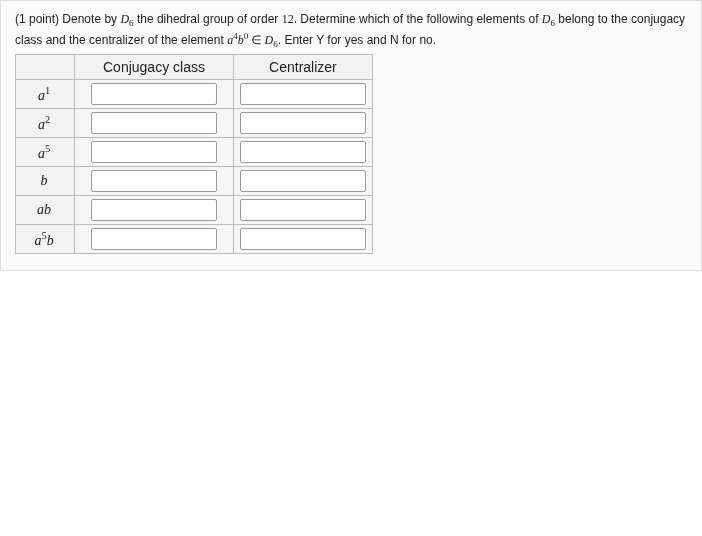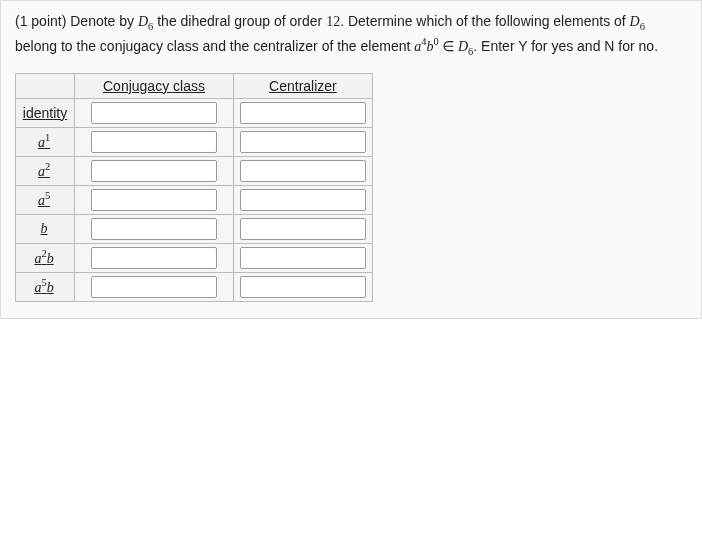--- a/index.html
+++ b/index.html
@@ -10,36 +10,35 @@
     color: #222;
   }
   .wrap {
     width: 702px;
     box-sizing: border-box;
     padding: 10px 14px 16px 14px;
     border: 1px solid #ddd;
     background: #fafafa;
   }
   .prompt {
-    font-size: 14px;
+    font-size: 12px;
     line-height: 1.45;
-    margin-bottom: 14px;
+    margin-bottom: 2px;
   }
   .math {
     font-family: "Times New Roman", Times, serif;
     font-style: italic;
   }
   .mathsub { font-size: 0.75em; vertical-align: sub; font-style: normal; }
   .mathsup { font-size: 0.75em; vertical-align: super; font-style: normal; }
   .rel { font-family: "Times New Roman", Times, serif; font-style: normal; }
 
   table.yn {
     border-collapse: collapse;
     background: #fdba74;
-    text-decoration: underline;
   }
   table.yn th, table.yn td {
     border: 1px solid #bbb;
     padding: 3px 6px;
     text-align: center;
     vertical-align: middle;
     font-size: 14px;
     background: #f6f6f6;
   }
   table.yn th {
@@ -89,46 +88,41 @@
   <table class="yn">
     <thead>
       <tr>
         <th class="corner"></th>
         <th class="colh">Conjugacy class</th>
         <th class="colh">Centralizer</th>
       </tr>
     </thead>
     <tbody id="rows-body">
         <tr>
-          <th class="rowh ident">identity</th>
-          <td class="inpcell"><input type="text" class="yn" style=""></td>
-          <td class="inpcell"><input type="text" class="yn" style=""></td>
-        </tr>
-        <tr>
           <th class="rowh">a<span class="mathsup">1</span></th>
           <td class="inpcell"><input type="text" class="yn" style=""></td>
           <td class="inpcell"><input type="text" class="yn" style=""></td>
         </tr>
         <tr>
           <th class="rowh">a<span class="mathsup">2</span></th>
           <td class="inpcell"><input type="text" class="yn" style=""></td>
           <td class="inpcell"><input type="text" class="yn" style=""></td>
         </tr>
         <tr>
           <th class="rowh">a<span class="mathsup">5</span></th>
           <td class="inpcell"><input type="text" class="yn" style=""></td>
           <td class="inpcell"><input type="text" class="yn" style=""></td>
         </tr>
         <tr>
           <th class="rowh">b</th>
           <td class="inpcell"><input type="text" class="yn" style=""></td>
           <td class="inpcell"><input type="text" class="yn" style=""></td>
         </tr>
         <tr>
-          <th class="rowh">a<span class="mathsup">2</span>b</th>
+          <th class="rowh">ab</th>
           <td class="inpcell"><input type="text" class="yn" style=""></td>
           <td class="inpcell"><input type="text" class="yn" style=""></td>
         </tr>
         <tr>
           <th class="rowh">a<span class="mathsup">5</span>b</th>
           <td class="inpcell"><input type="text" class="yn" style=""></td>
           <td class="inpcell"><input type="text" class="yn" style=""></td>
         </tr>
       </tbody>
   </table>

